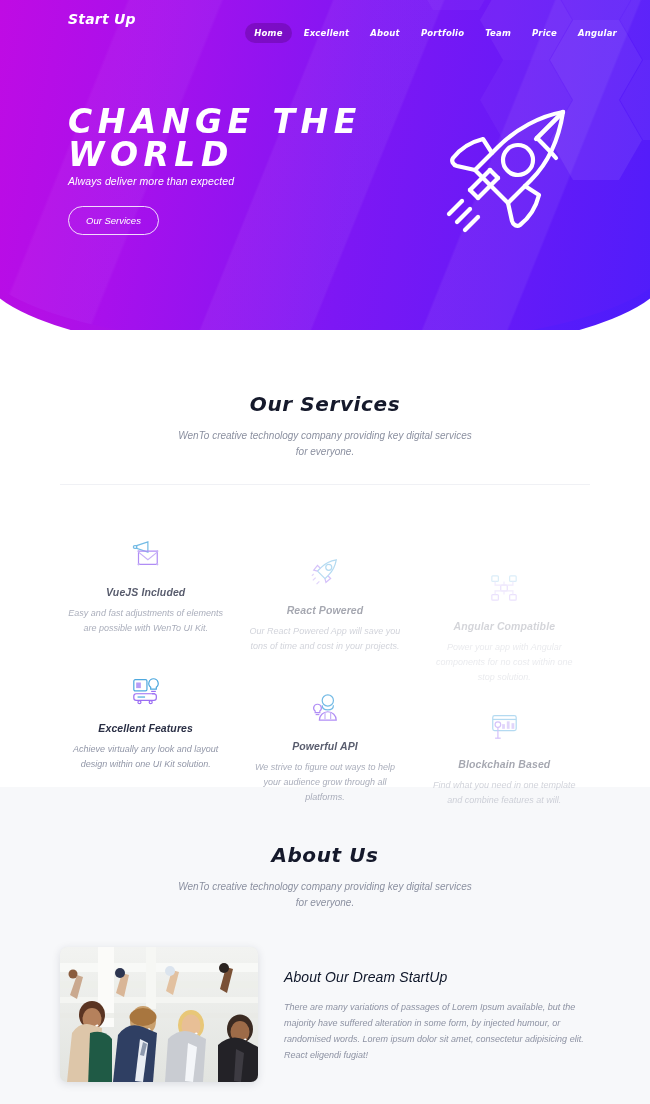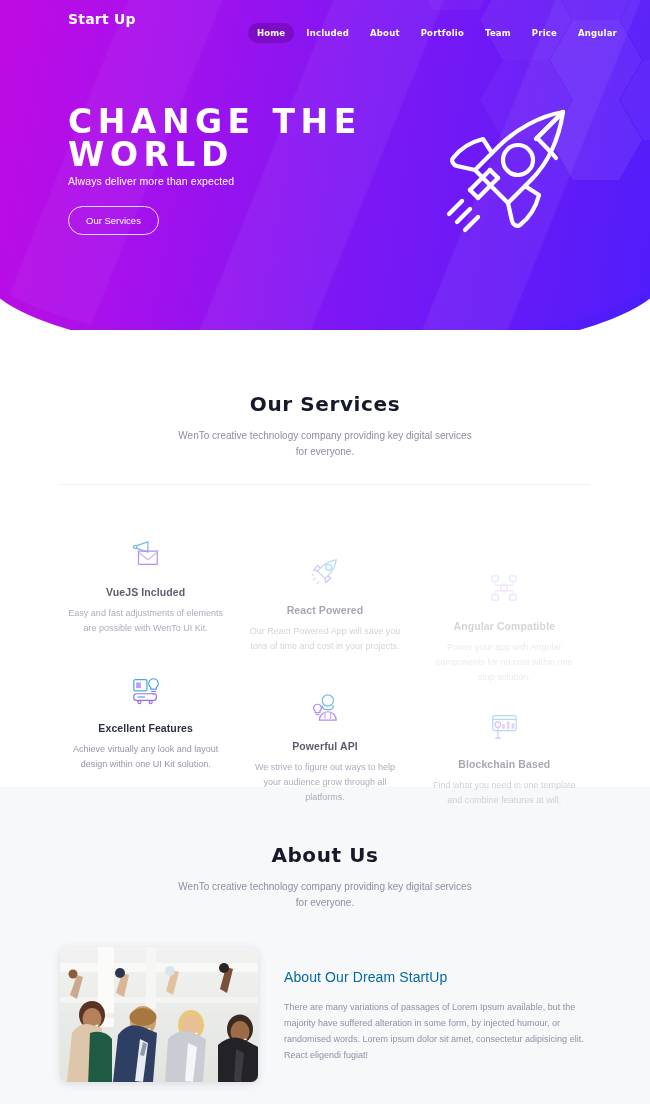--- a/index.html
+++ b/index.html
@@ -4,21 +4,21 @@
 <style>
   * { box-sizing: border-box; margin: 0; padding: 0; }
   html, body {
     width: 650px;
     height: 1104px;
     overflow: hidden;
     background: #ffffff;
     font-family: "Liberation Sans", sans-serif;
     -webkit-font-smoothing: antialiased;
   }
-  .page { position: relative; width: 650px; height: 1104px; overflow: hidden; }
+  .page { position: relative; width: 650px; height: 1104px; overflow: hidden; font-style: italic; }
 
   
   .hero {
     position: relative;
     width: 650px;
     height: 330px;
     overflow: hidden;
   }
   .hero-bg {
     position: absolute;
@@ -162,21 +162,21 @@
     width: 198px; height: 135px;
     border-radius: 7px;
     overflow: hidden;
     box-shadow: 0 2px 9px rgba(30,35,60,0.13);
     flex: none;
     position: relative;
     background: #e8e9ec;
   }
   .about-text { padding-top: 22px; }
   .about-h {
-    color: #0369a1;
+    color: #0f172a;
     font-size: 14px;
     letter-spacing: 0.1px;
   }
   .about-p { margin-top: 14px; color: #8d92a3; font-size: 9px; line-height: 16px; }
 </style>
 </head>
 <body>
 
 <div class="page">
 
@@ -195,21 +195,21 @@
         <div class="hex o3" style="left:150px; top:200px;"></div>
         <div class="hex o2" style="left:80px;  top:160px;"></div>
         <div class="hex" style="left:220px; top:160px;"></div>
       </div>
     </div>
 
     <nav class="nav">
       <div class="logo">Start Up</div>
       <div class="nav-links">
         <div class="nav-link active">Home</div>
-        <div class="nav-link">Included</div>
+        <div class="nav-link">Excellent</div>
         <div class="nav-link">About</div>
         <div class="nav-link">Portfolio</div>
         <div class="nav-link">Team</div>
         <div class="nav-link">Price</div>
         <div class="nav-link">Angular</div>
       </div>
     </nav>
 
     <div class="hero-content">
       <h1 class="hero-title">CHANGE THE

